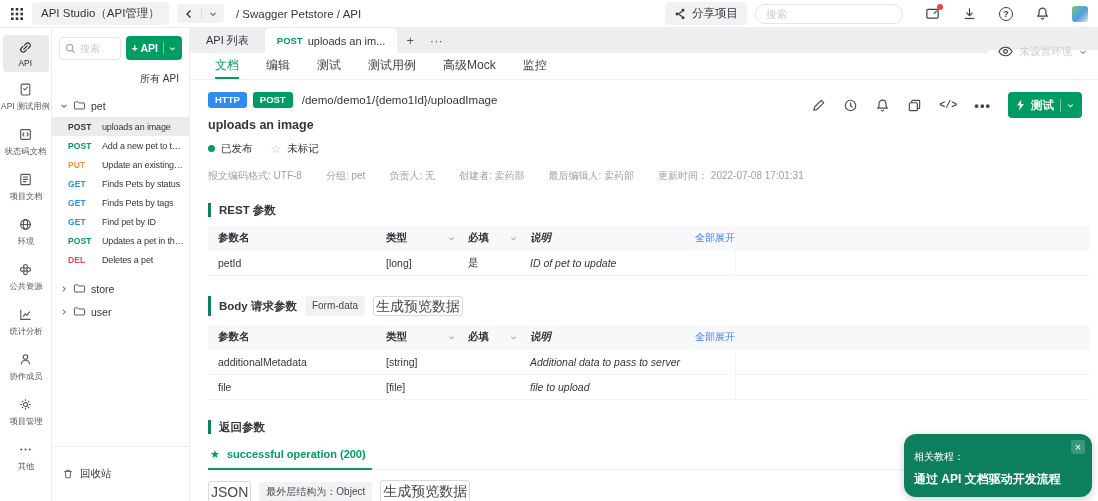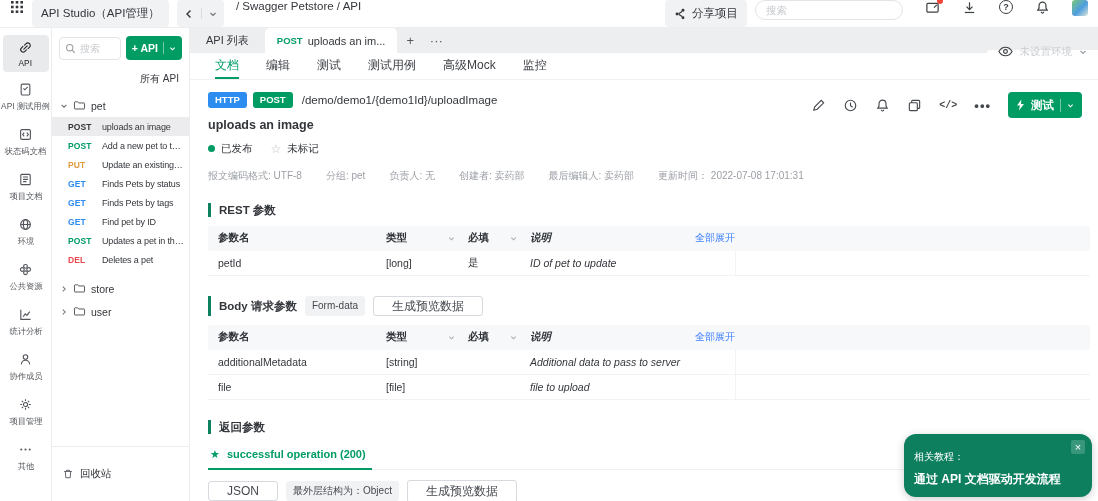--- a/index.html
+++ b/index.html
@@ -5,21 +5,21 @@
   * { box-sizing: border-box; margin: 0; padding: 0; }
   html,body { width:1098px; height:501px; overflow:hidden; }
   body {
     font-family:"Liberation Sans","DejaVu Sans",sans-serif;
     font-size:12px; color:#33363b; background:#fff; position:relative;
   }
   svg { display:block; }
   .ico { flex:none; }
 
   
-  .topbar { height:28px; display:flex; padding:0 10px; gap:8px; border-bottom:1px solid #ebedef; background:#fff; }
+  .topbar { height:28px; display:flex; align-items:center; padding:0 10px; gap:8px; border-bottom:1px solid #ebedef; background:#fff; }
   .chip { background:#f1f2f4; border-radius:4px; padding:4px 9px; display:flex; align-items:center; gap:6px; font-size:11.5px; color:#33363b; cursor:pointer; }
   .back-chip { padding:4px 7px; gap:7px; }
   .back-chip .sep { width:1px; height:11px; background:#d9dbde; }
   .breadcrumb { font-size:11.5px; color:#33363b; margin-left:4px; }
   .topbar .spacer { flex:1; }
   .top-search { width:148px; height:20px; border:1px solid #e2e4e8; border-radius:11px; padding:0 10px; font-size:10.5px; color:#666; outline:none; }
   .top-search::placeholder { color:#c6c9cd; }
   .top-ic { position:relative; margin-left:14px; color:#3c4043; cursor:pointer; }
   .red-dot { position:absolute; top:-2px; right:-3px; width:6px; height:6px; border-radius:50%; background:#f04438; }
   .help-circle { width:14px; height:14px; border:1.3px solid #3c4043; border-radius:50%; font-size:9px; font-weight:bold; display:flex; align-items:center; justify-content:center; }
@@ -84,21 +84,21 @@
   .doc-toolbar { position:absolute; top:12px; right:16px; display:flex; align-items:center; gap:17px; color:#45484d; }
   .doc-toolbar .ti { cursor:pointer; }
   .code-txt { font-size:10px; font-weight:bold; font-family:"Liberation Mono","DejaVu Sans Mono",monospace; }
   .more-txt { font-size:13px; font-weight:bold; letter-spacing:1px; }
   .test-btn { background:var(--accent-green,#009c63); color:#fff; height:26px; border-radius:4px; display:flex; align-items:center; padding:0 8px; gap:6px; font-size:11.5px; font-weight:bold; cursor:pointer; }
   .test-btn .sep { width:1px; height:13px; background:rgba(255,255,255,.45); }
 
   .section { margin-top:20px; }
   .section-title { display:flex; align-items:center; gap:8px; font-size:11.5px; font-weight:bold; border-left:3px solid #0d8060; padding-left:8px; line-height:14px; }
   .chip-tag { font-size:10px; background:#f1f2f4; border-radius:3px; padding:3px 7px; font-weight:normal; color:#45484d; }
-  .chip-btn { border:1px solid #d6d9dd; background:#fff; border-radius:3px; padding:2px 18px; font-size:12px; font-weight:normal; color:#45484d; cursor:pointer; }
+  .chip-btn { border:1px solid #d6d9dd; background:#fff; border-radius:3px; padding:2px 2px; font-size:14px; font-weight:normal; color:#45484d; cursor:pointer; }
 
   .ptable { margin-top:9px; }
   .prow { display:flex; align-items:center; height:25px; border-bottom:1px solid #f2f3f5; font-size:10.5px; color:#33363b; }
   .prow.head { background:#f7f8fa; border-bottom:none; border-radius:2px; font-weight:bold; color:#2f3338; }
   .c-name { width:178px; flex:none; padding-left:10px; white-space:nowrap; overflow:hidden; }
   .c-type { width:62px; flex:none; white-space:nowrap; }
   .c-caret { width:20px; flex:none; display:flex; align-items:center; color:#a9adb3; cursor:pointer; }
   .c-req { width:42px; flex:none; }
   .c-desc { width:145px; flex:none; white-space:nowrap; overflow:visible;font-style:italic; }
   .c-expand { width:60px; flex:none; text-align:right; color:var(--link-blue,#3d7fff); font-size:10px; font-weight:normal; cursor:pointer; }

